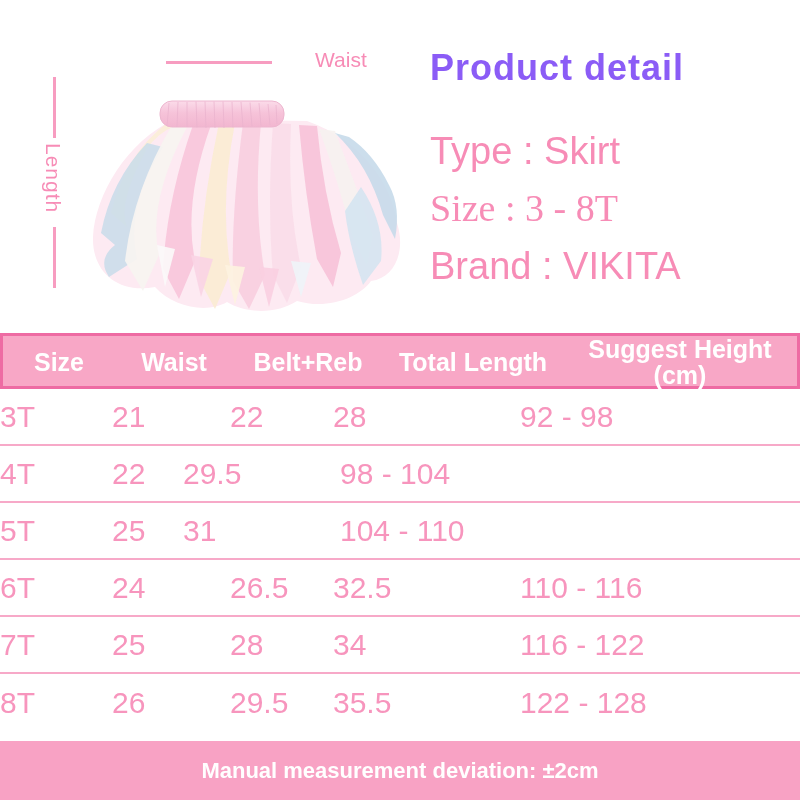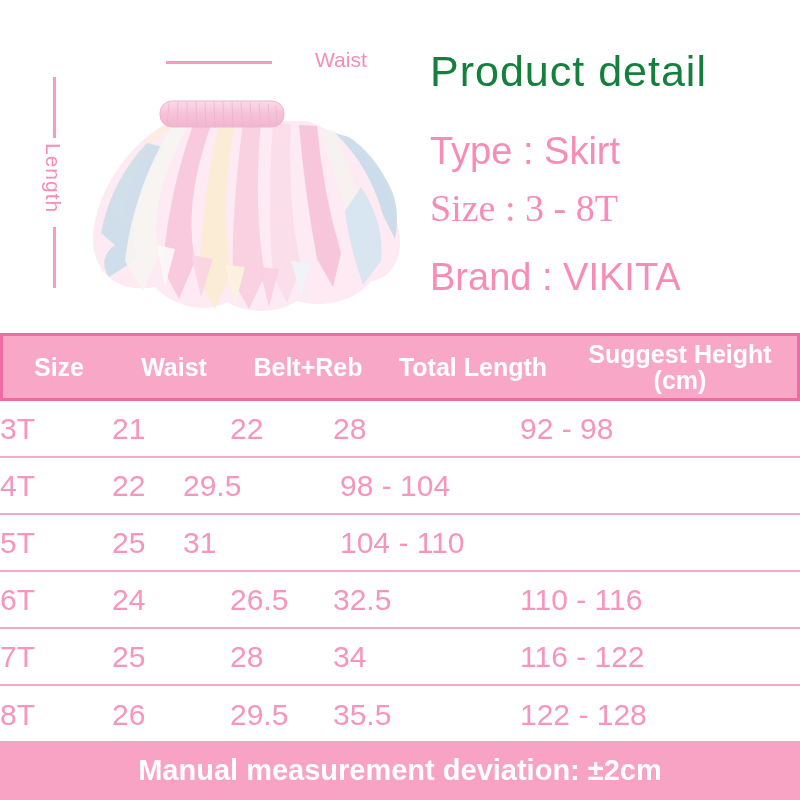--- a/index.html
+++ b/index.html
@@ -15,53 +15,53 @@
   .len-line-top { position:absolute; left:53px; top:77px; width:3px; height:61px; background:#f79cc0; }
   .len-line-bottom { position:absolute; left:53px; top:227px; width:3px; height:61px; background:#f79cc0; }
   .length-label {
     position:absolute; left:41px; top:143px; writing-mode:vertical-rl;
     font-size:21px; color:#f78cb6; letter-spacing:1px;
   }
   .photo-svg { position:absolute; left:75px; top:95px; width:330px; height:225px; }
 
   
   .prod-title {
-    position:absolute; left:430px; top:47px; font-size:43px; font-weight:normal;
-    color:#15803d; letter-spacing:1px;
+    position:absolute; left:430px; top:47px; font-size:36px; font-weight:bold;
+    color:#8b5cf6; letter-spacing:1px;
   }
   .prod-attr { position:absolute; left:430px; font-size:38px; color:#f78cb6; }
   .attr-type  { top:130px; }
   .attr-size  { top:186px;font-family:Liberation Serif, serif; }
-  .attr-brand { top:256px; }
+  .attr-brand { top:245px; }
 
   
   .size-table { position:absolute; left:0; top:333px; width:800px; }
   .t-head {
-    width:800px; height:68px; background:#f8a7c6; border:3px solid #ee6ba3;
+    width:800px; height:56px; background:#f8a7c6; border:3px solid #ee6ba3;
     display:grid; grid-template-columns:112px 118px 150px 180px 1fr; align-items:center;
   }
   .t-head .t-cell {
     text-align:center; color:#ffffff; font-weight:bold; font-size:25px; line-height:1.05;
   }
   .t-head .sub { display:block; font-size:25px; }
   .t-row {
     width:800px; height:57px; display:grid;
     grid-template-columns:112px 118px 150px 180px 1fr; align-items:center;
     border-bottom:2px solid #f7a9c8;
   }
   .t-row:last-child { border-bottom:none;border-radius:20px; }
   .t-row .t-cell { text-align:left; color:#f795bd; font-size:30px; }
   .t-row .c4 { transform:translateX(-47px); }
   .t-row .c5 { transform:translateX(-40px); }
 
   
   .deviation-bar {
     position:absolute; left:0; top:741px; width:800px; height:59px;
     background:#f8a2c4; display:flex; align-items:center; justify-content:center;
-    color:#ffffff; font-weight:bold; font-size:29px;
+    color:#ffffff; font-weight:bold; font-size:22px;
   }
 </style>
 </head>
 <body>
 
 <div class="page">
 
   <div class="waist-line"></div>
   <div class="waist-label">Waist</div>
   <div class="len-line-top"></div>

